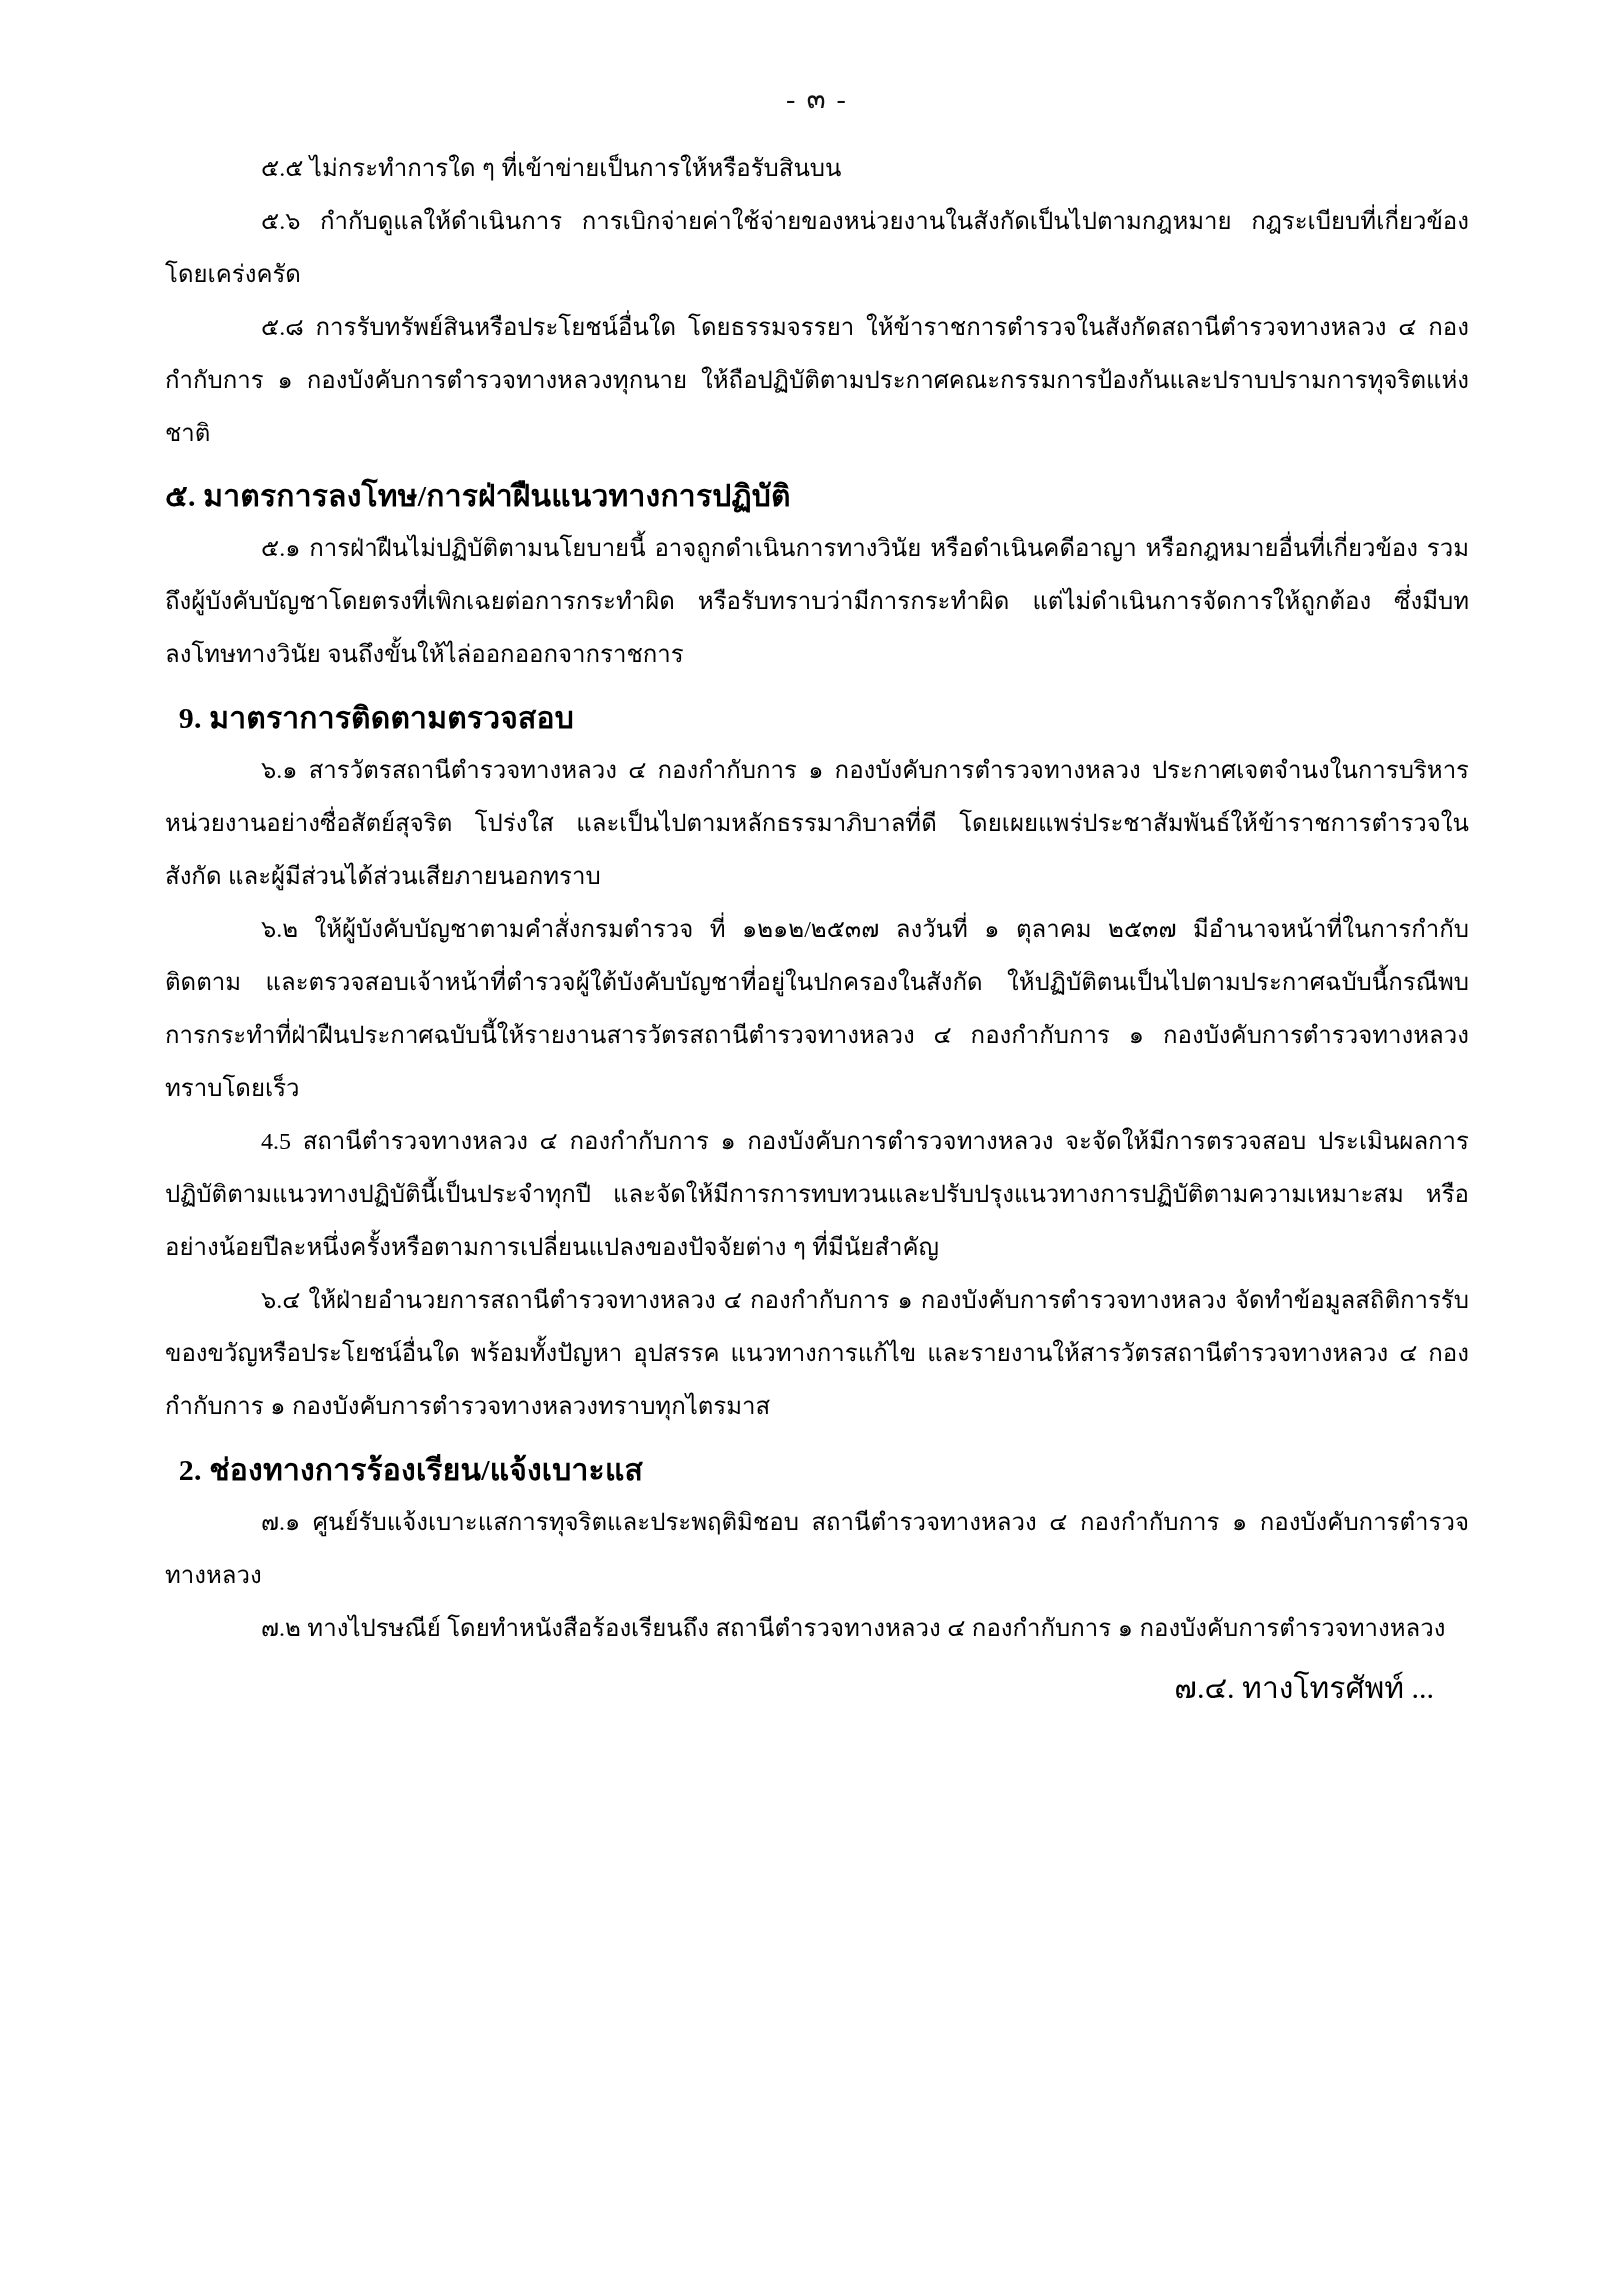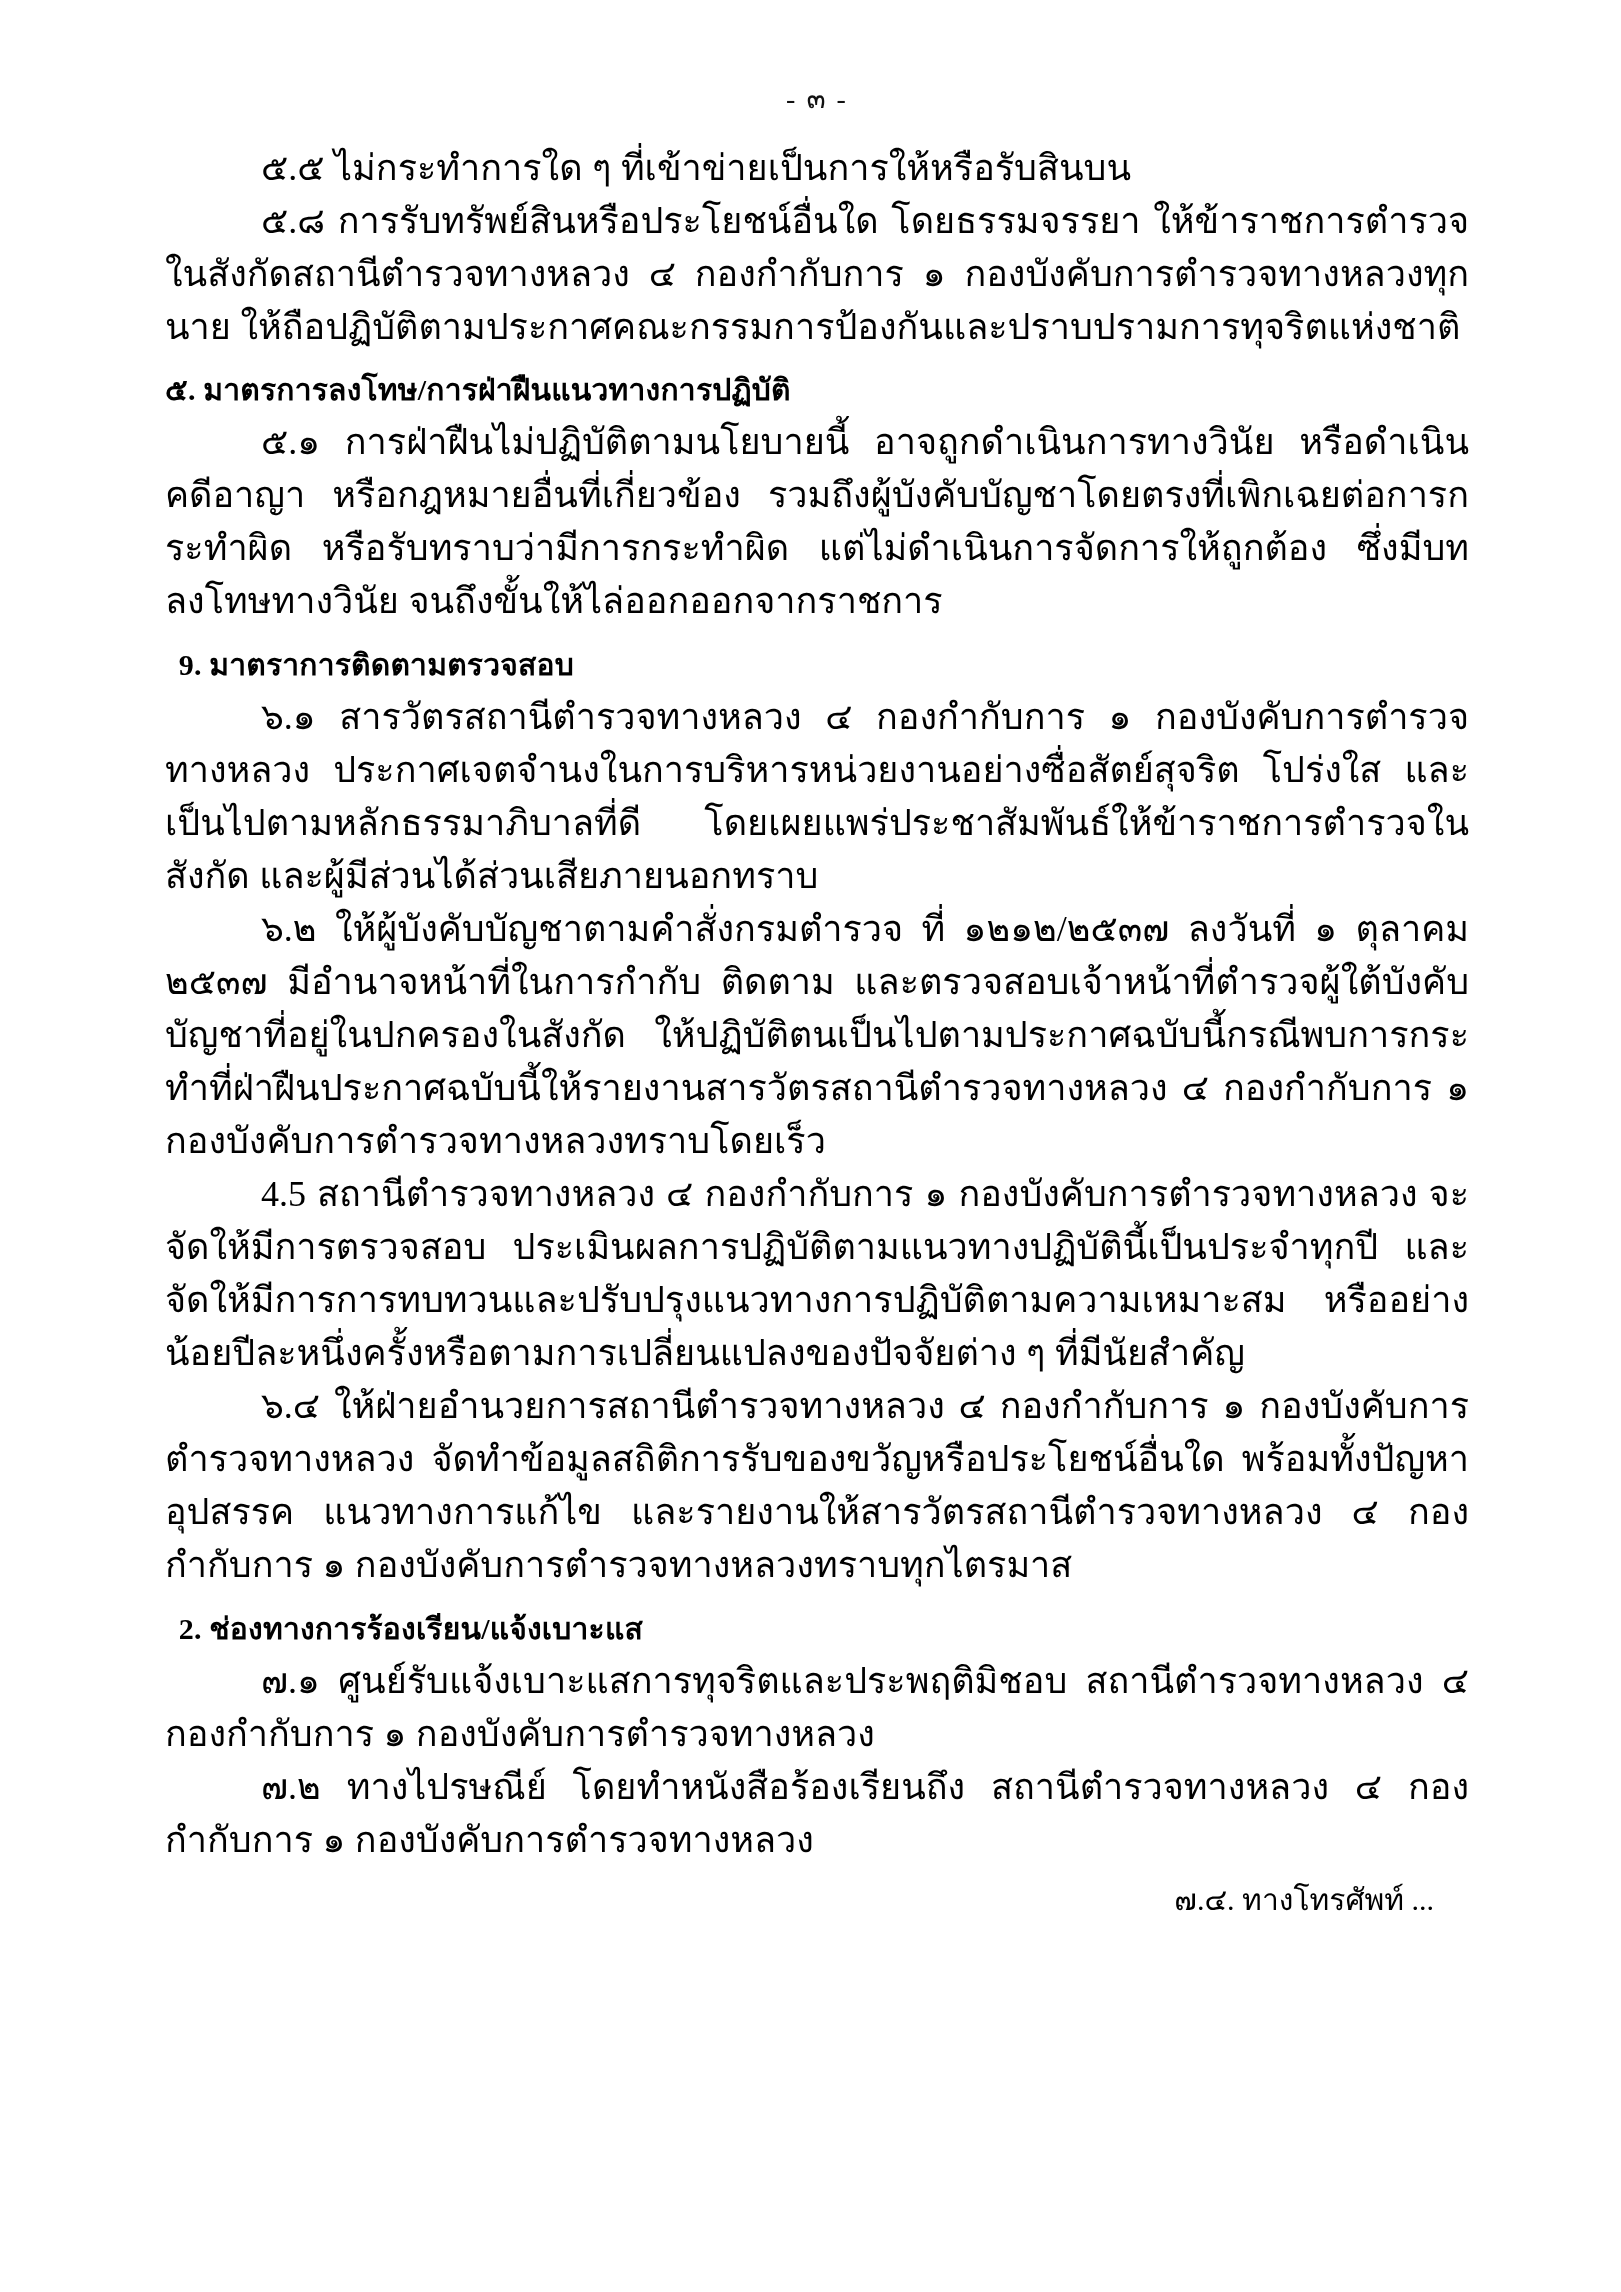--- a/index.html
+++ b/index.html
@@ -32,21 +32,21 @@
     text-align: center;
     font-size: 28px;
     letter-spacing: 2px;
     padding-top: 76px;
     color: #111;
   }
   .body-block {
     margin-top: 21.6px;
   }
   p.para {
-    font-size: 36px;
+    font-size: 24px;
     line-height: 53px;
     margin: 0 0 0 0;
     text-align: justify;
     text-justify: inter-word;
     text-indent: 96px;
     color: #000;
     word-spacing: 0.5px;
   }
   h2.section-heading {
     font-size: 30px;
@@ -73,20 +73,21 @@
 
 <div class="page">
   <div class="page-inner">
 
     <div class="page-header">- ๓ -</div>
 
     <div class="body-block">
 
       <p class="para">๕.๕ ไม่กระทำการใด ๆ ที่เข้าข่ายเป็นการให้หรือรับสินบน</p>
 
+      <p class="para">๕.๖ กำกับดูแลให้ดำเนินการ การเบิกจ่ายค่าใช้จ่ายของหน่วยงานในสังกัดเป็นไปตามกฎหมาย กฎระเบียบที่เกี่ยวข้องโดยเคร่งครัด</p>
 
 
       <p class="para">๕.๘ การรับทรัพย์สินหรือประโยชน์อื่นใด โดยธรรมจรรยา ให้ข้าราชการตำรวจในสังกัดสถานีตำรวจทางหลวง ๔ กองกำกับการ ๑ กองบังคับการตำรวจทางหลวงทุกนาย ให้ถือปฏิบัติตามประกาศคณะกรรมการป้องกันและปราบปรามการทุจริตแห่งชาติ</p>
 
       <h2 class="section-heading">๕. มาตรการลงโทษ/การฝ่าฝืนแนวทางการปฏิบัติ</h2>
 
       <p class="para">๕.๑ การฝ่าฝืนไม่ปฏิบัติตามนโยบายนี้ อาจถูกดำเนินการทางวินัย หรือดำเนินคดีอาญา หรือกฎหมายอื่นที่เกี่ยวข้อง รวมถึงผู้บังคับบัญชาโดยตรงที่เพิกเฉยต่อการกระทำผิด หรือรับทราบว่ามีการกระทำผิด แต่ไม่ดำเนินการจัดการให้ถูกต้อง ซึ่งมีบทลงโทษทางวินัย จนถึงขั้นให้ไล่ออกออกจากราชการ</p>
 
 
 

